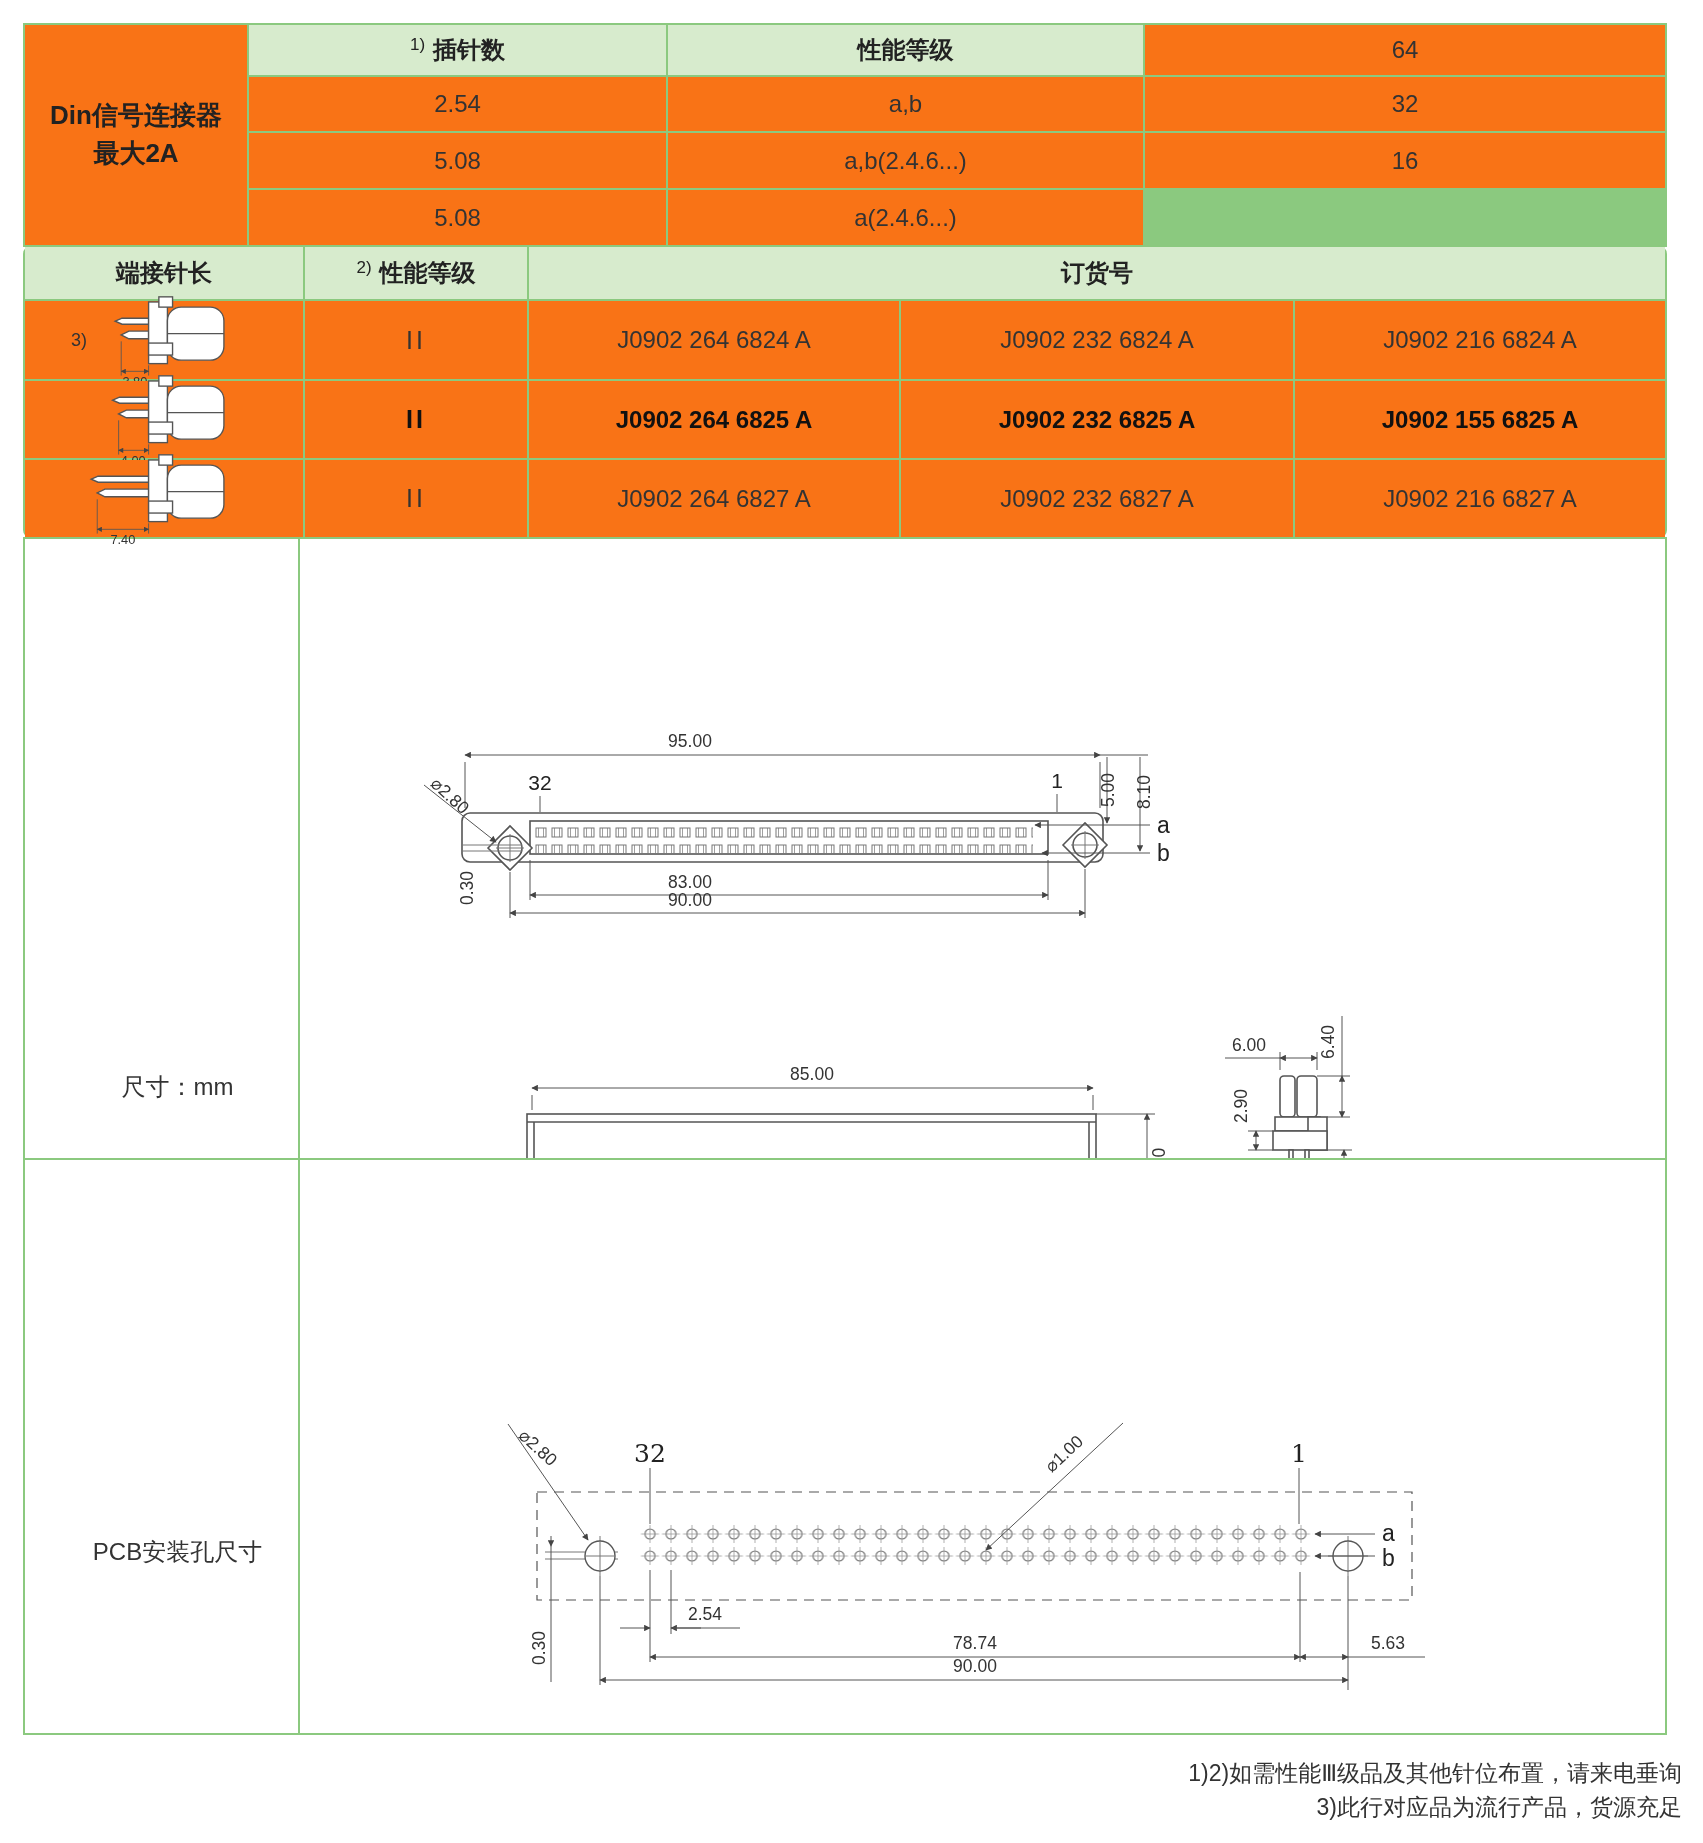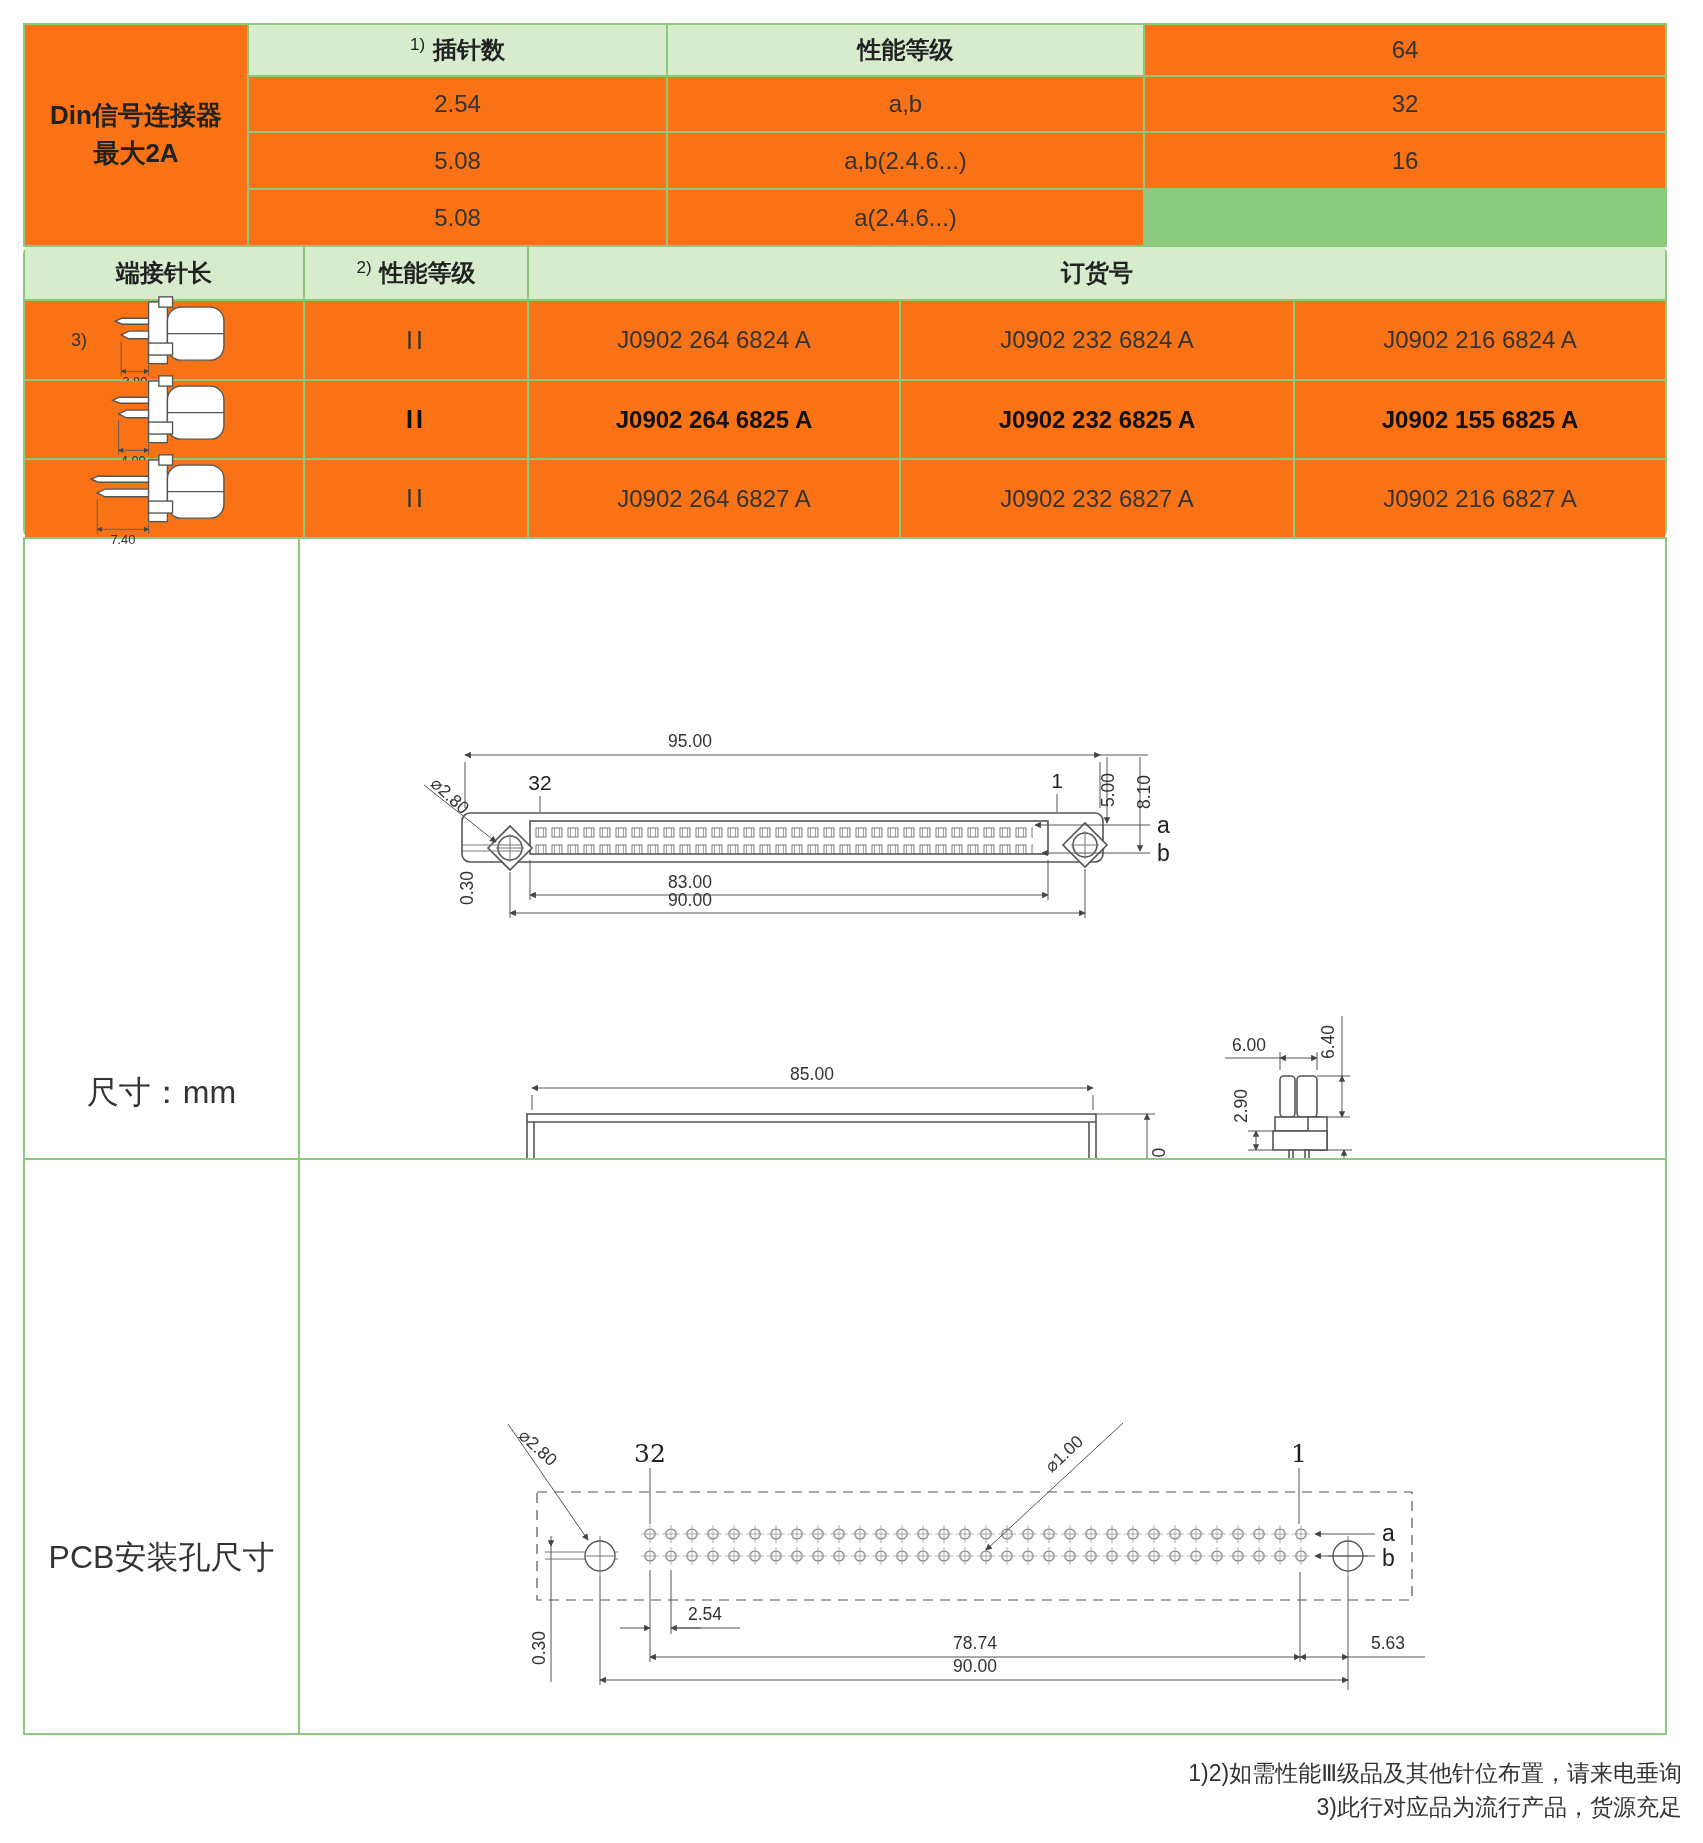--- a/index.html
+++ b/index.html
@@ -17,21 +17,21 @@
   .ord-tbl{grid-template-columns:278px 222px 370px 392px 370px;grid-template-rows:52px 78px 77px 77px;border-radius:9px;}
   .span3{grid-column:3 / span 3;}
   .pfx{font-size:17px;font-weight:400;position:relative;top:-5px;margin-right:3px;white-space:pre;}
   .grade{font-size:25px;letter-spacing:3px;color:#333;}
   .bold-row{font-weight:700;color:#111;}
   .ordnum{font-size:24px;}
   .note{position:absolute;left:46px;top:50%;transform:translateY(-50%);font-size:18px;color:#333;}
   
   .section{display:flex;background:#fff;border:2px solid #8bc97f;margin-top:-2px;box-sizing:border-box;}
   .side-cell{width:273px;border-right:2px solid #8bc97f;position:relative;flex:none;}
-  .side-label{position:absolute;width:100%;text-align:center;font-size:32px;color:#333;}
+  .side-label{position:absolute;width:100%;text-align:center;font-size:24px;color:#333;padding-left:16px;}
   .draw-area{flex:1;position:relative;}
   .draw-area svg{display:block;}
   
   .dln{fill:#fff;stroke:#555;stroke-width:1.6;}
   .dln line{fill:none;}
   .thin{stroke:#777;stroke-width:1;fill:none;}
   .dim{stroke:#555;stroke-width:1;fill:none;}
   .dim text,text.dtx{stroke:none;fill:#333;font-family:"Liberation Sans",sans-serif;font-size:17.5px;}
   text.big{stroke:none;fill:#222;font-size:21px;font-family:"Liberation Sans",sans-serif;}
   text.serif{stroke:none;fill:#222;font-size:25px;font-family:"DejaVu Serif",serif;}

